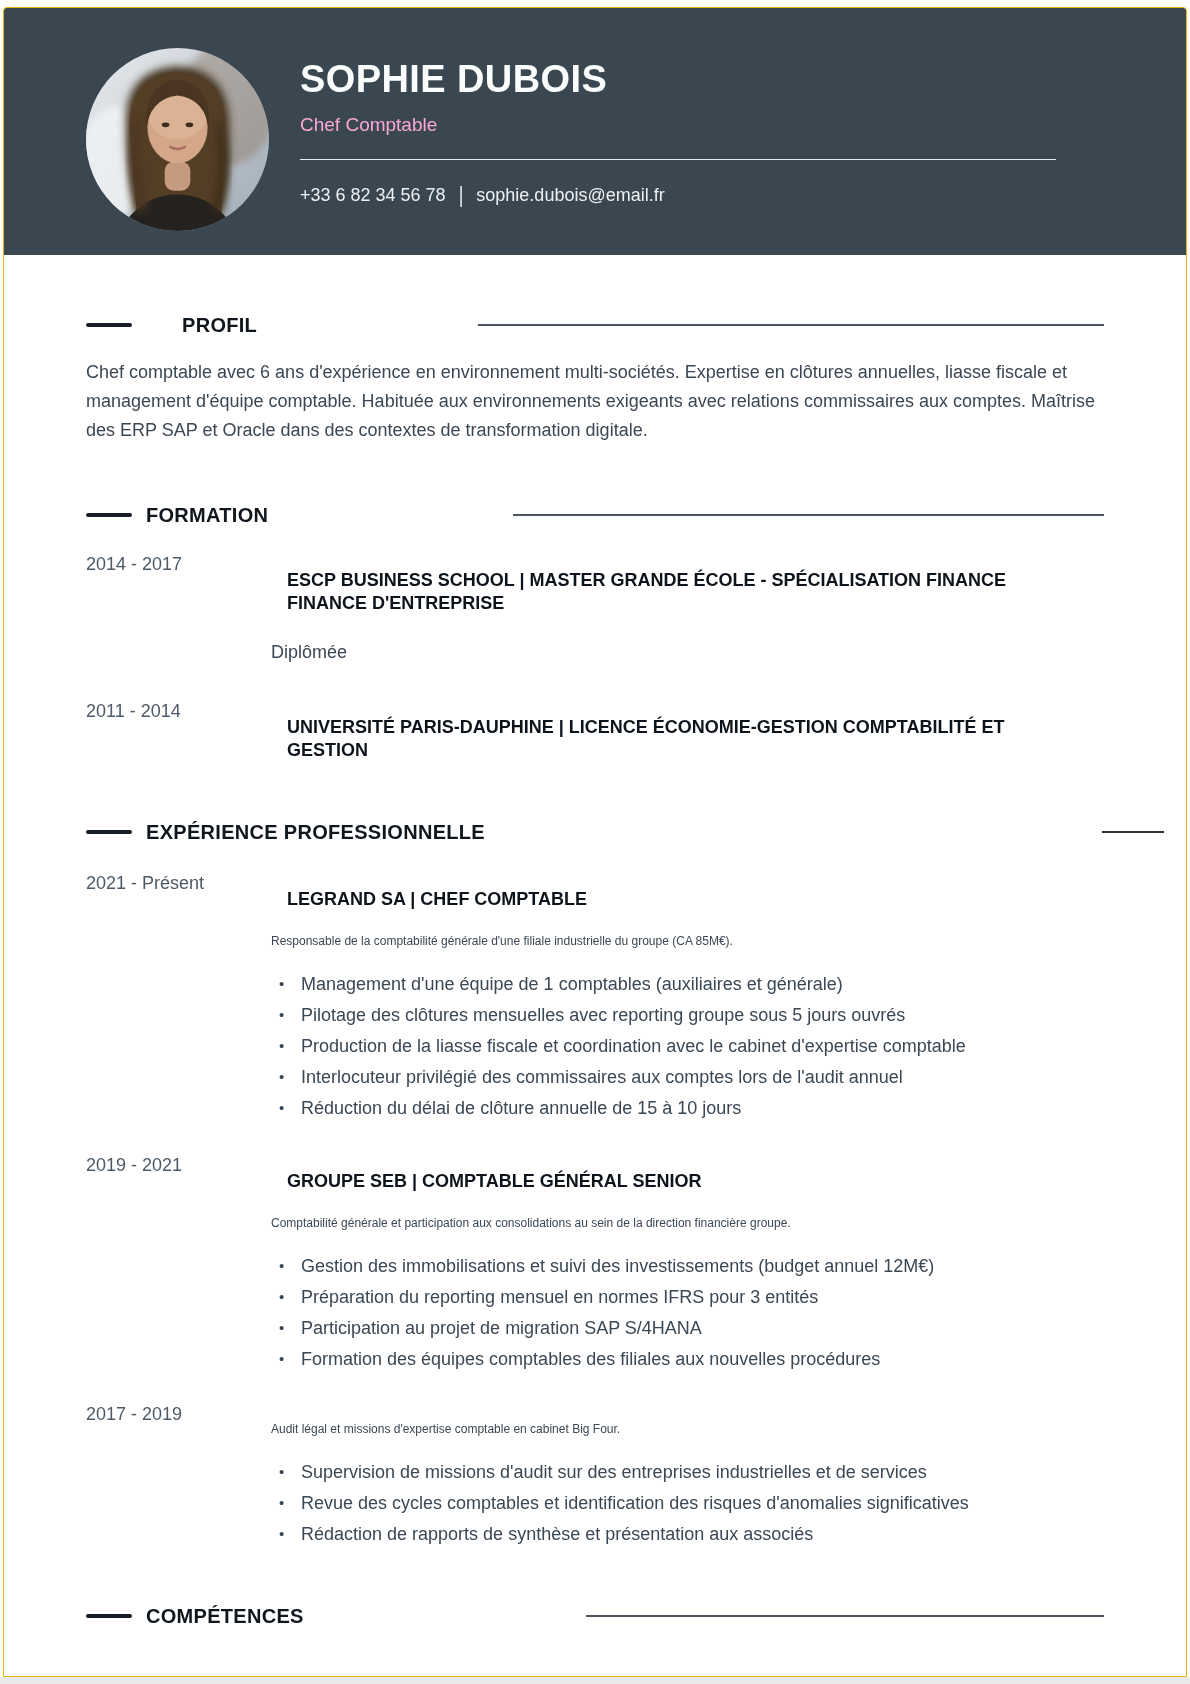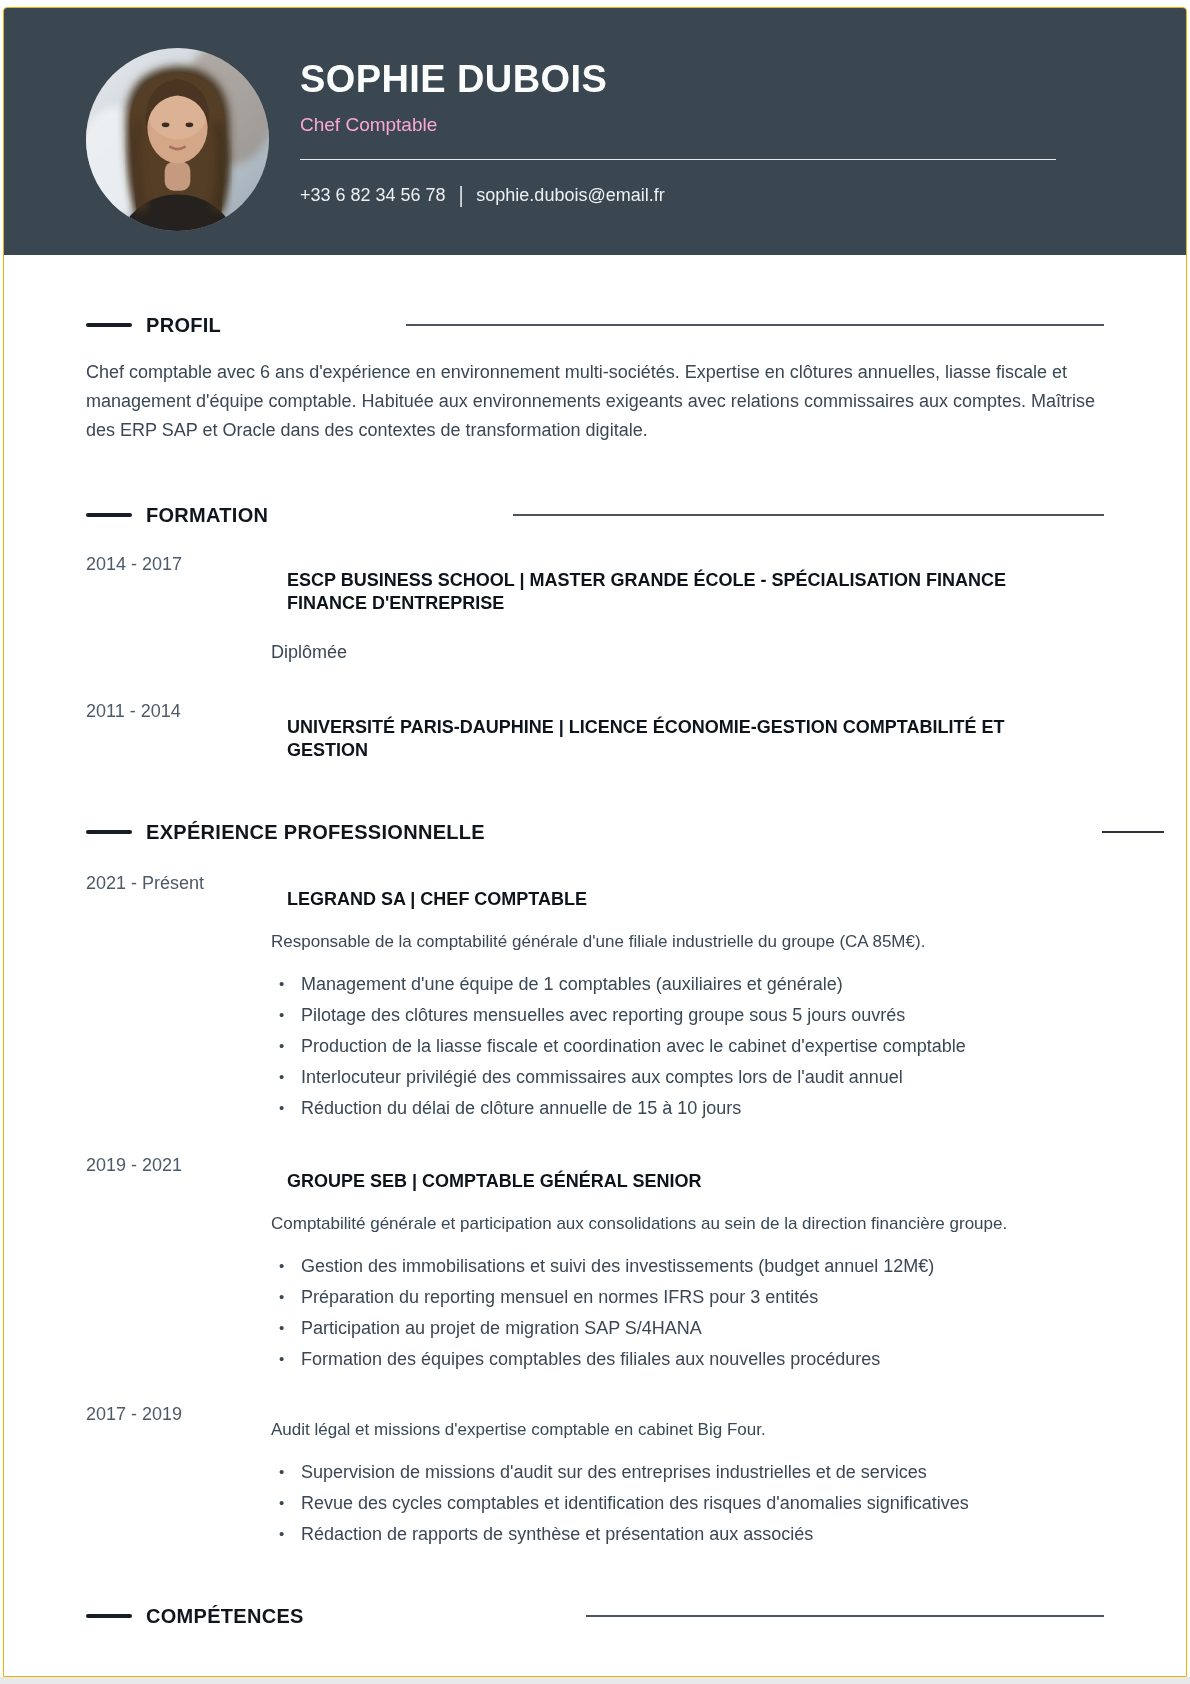--- a/index.html
+++ b/index.html
@@ -47,32 +47,32 @@
   .contact .sep{margin:0 13px;font-weight:300;transform:scaleY(1.2);display:inline-block;}
   
   .main{padding:0 82px;color:var(--text);}
   .sec-head{display:flex;align-items:center;height:24px;}
   .sec-head .dash{width:46px;height:4px;border-radius:2px;background:#171D26;margin-right:14px;flex:0 0 auto;}
   .sec-head h2{
     margin:0;font-size:20px;line-height:24px;font-weight:800;color:var(--heading);
     letter-spacing:.3px;white-space:nowrap;
   }
   .sec-head .rule{height:2px;background:var(--rule);flex:1 1 auto;}
-  .sh-profil{margin-top:58px;}   .sh-profil .rule{margin-left:185px;}
+  .sh-profil{margin-top:58px;gap:36px;}   .sh-profil .rule{margin-left:185px;}
   .sh-formation{margin-top:58px;}.sh-formation .rule{margin-left:245px;}
   .sh-exp{margin-top:42px;}
   .sh-exp .rule{flex:0 0 62px;margin-left:auto;margin-right:-60px;background:#2E343B;}
   .sh-comp{margin-top:55px;}     .sh-comp .rule{margin-left:282px;}
   .profile-text{margin:21px 0 0 0;font-size:18px;line-height:29px;max-width:1026px;}
   
   .entry{display:grid;grid-template-columns:185px 1fr;}
   .entry .dates{font-size:18px;line-height:23px;color:var(--muted);white-space:nowrap;}
   .entry h3{margin:16px;font-size:18px;line-height:23px;font-weight:800;color:#0E141B;}
   .entry .note{margin-top:26px;font-size:18px;line-height:23px;color:var(--text);}
-  .entry .desc{margin:12px 0 0 0;font-size:17px;line-height:29px;}
+  .entry .desc{margin:12px 0 0 0;font-size:12px;line-height:29px;}
   .entry ul{margin:14px 0 0 0;padding:0;list-style:none;}
   .entry li{
     position:relative;padding-left:30px;font-size:18px;line-height:29px;margin-bottom:2px;
   }
   .entry li:last-child{margin-bottom:0;}
   .entry li::before{
     content:"•";position:absolute;left:8px;top:-1px;font-size:15px;line-height:29px;color:var(--text);
   }
   .e-f1{margin-top:26px;}
   .e-f2{margin-top:36px;}

